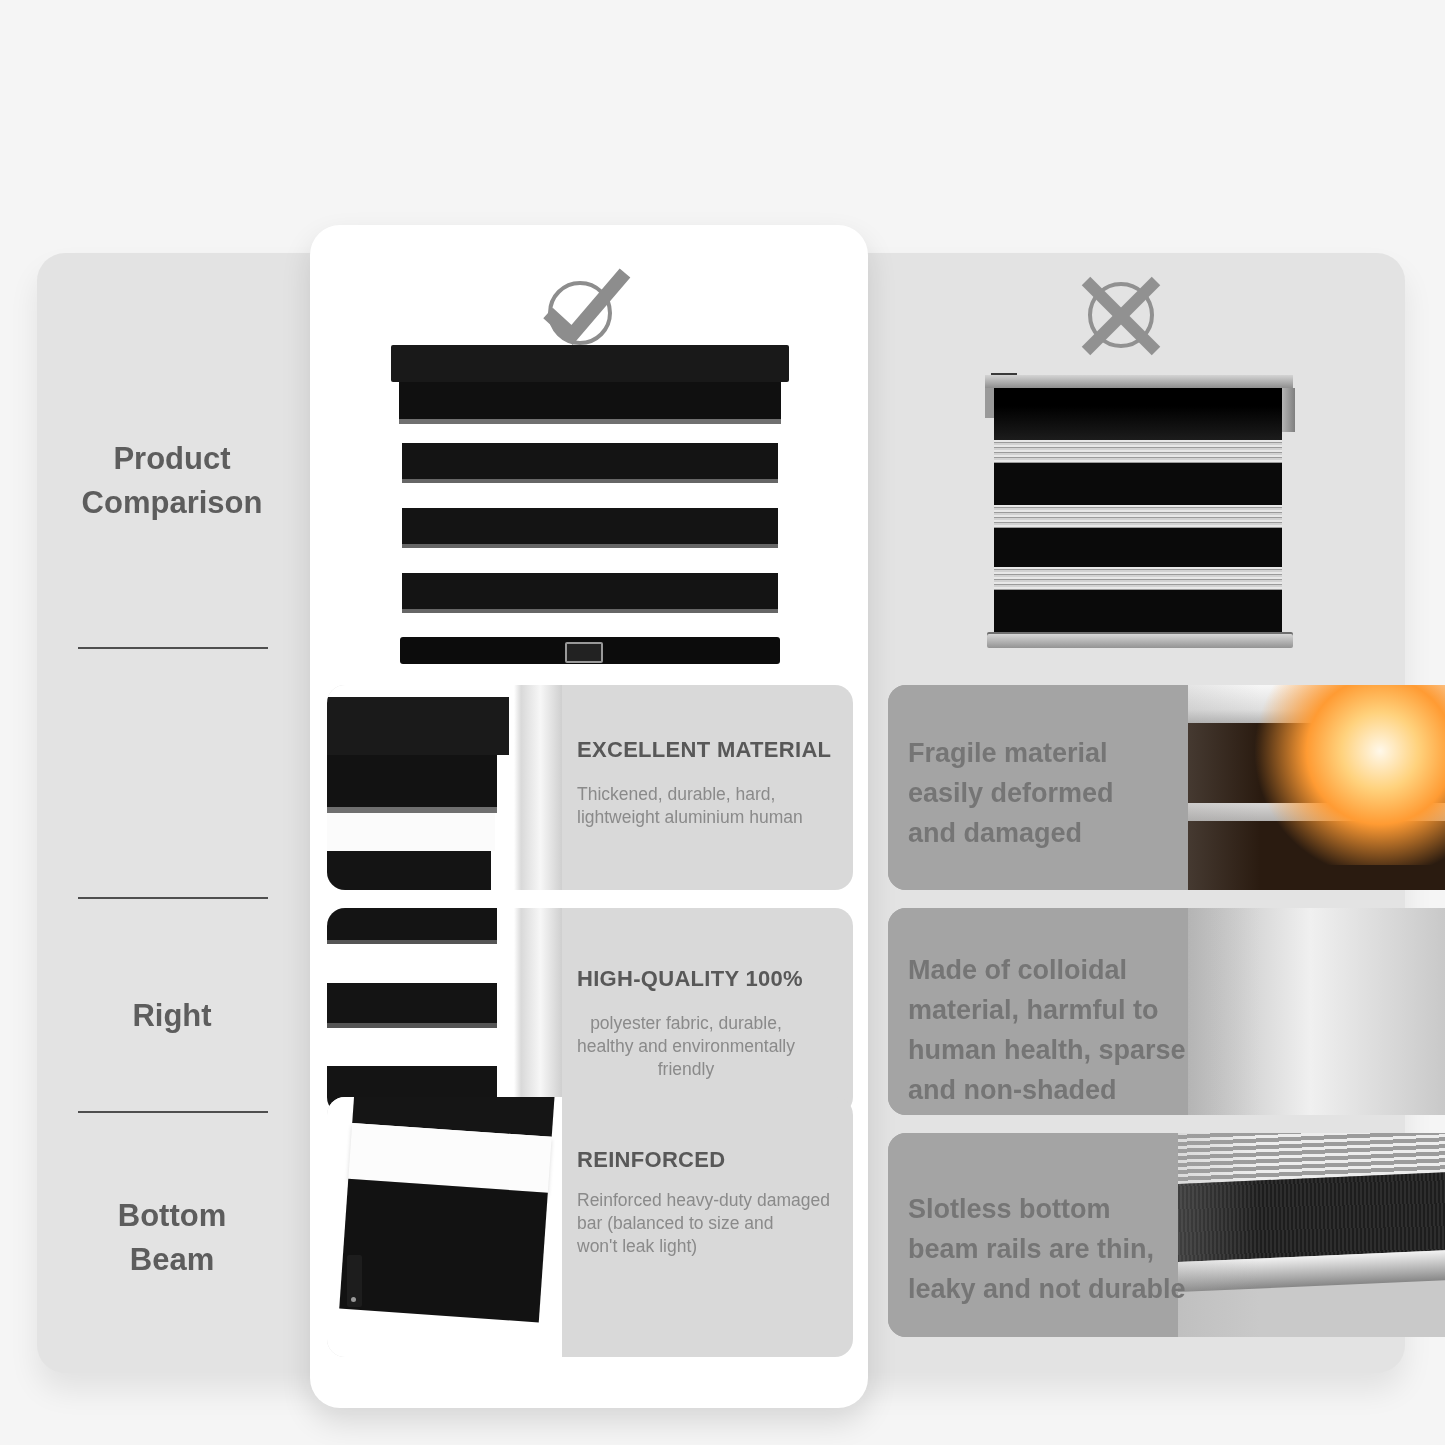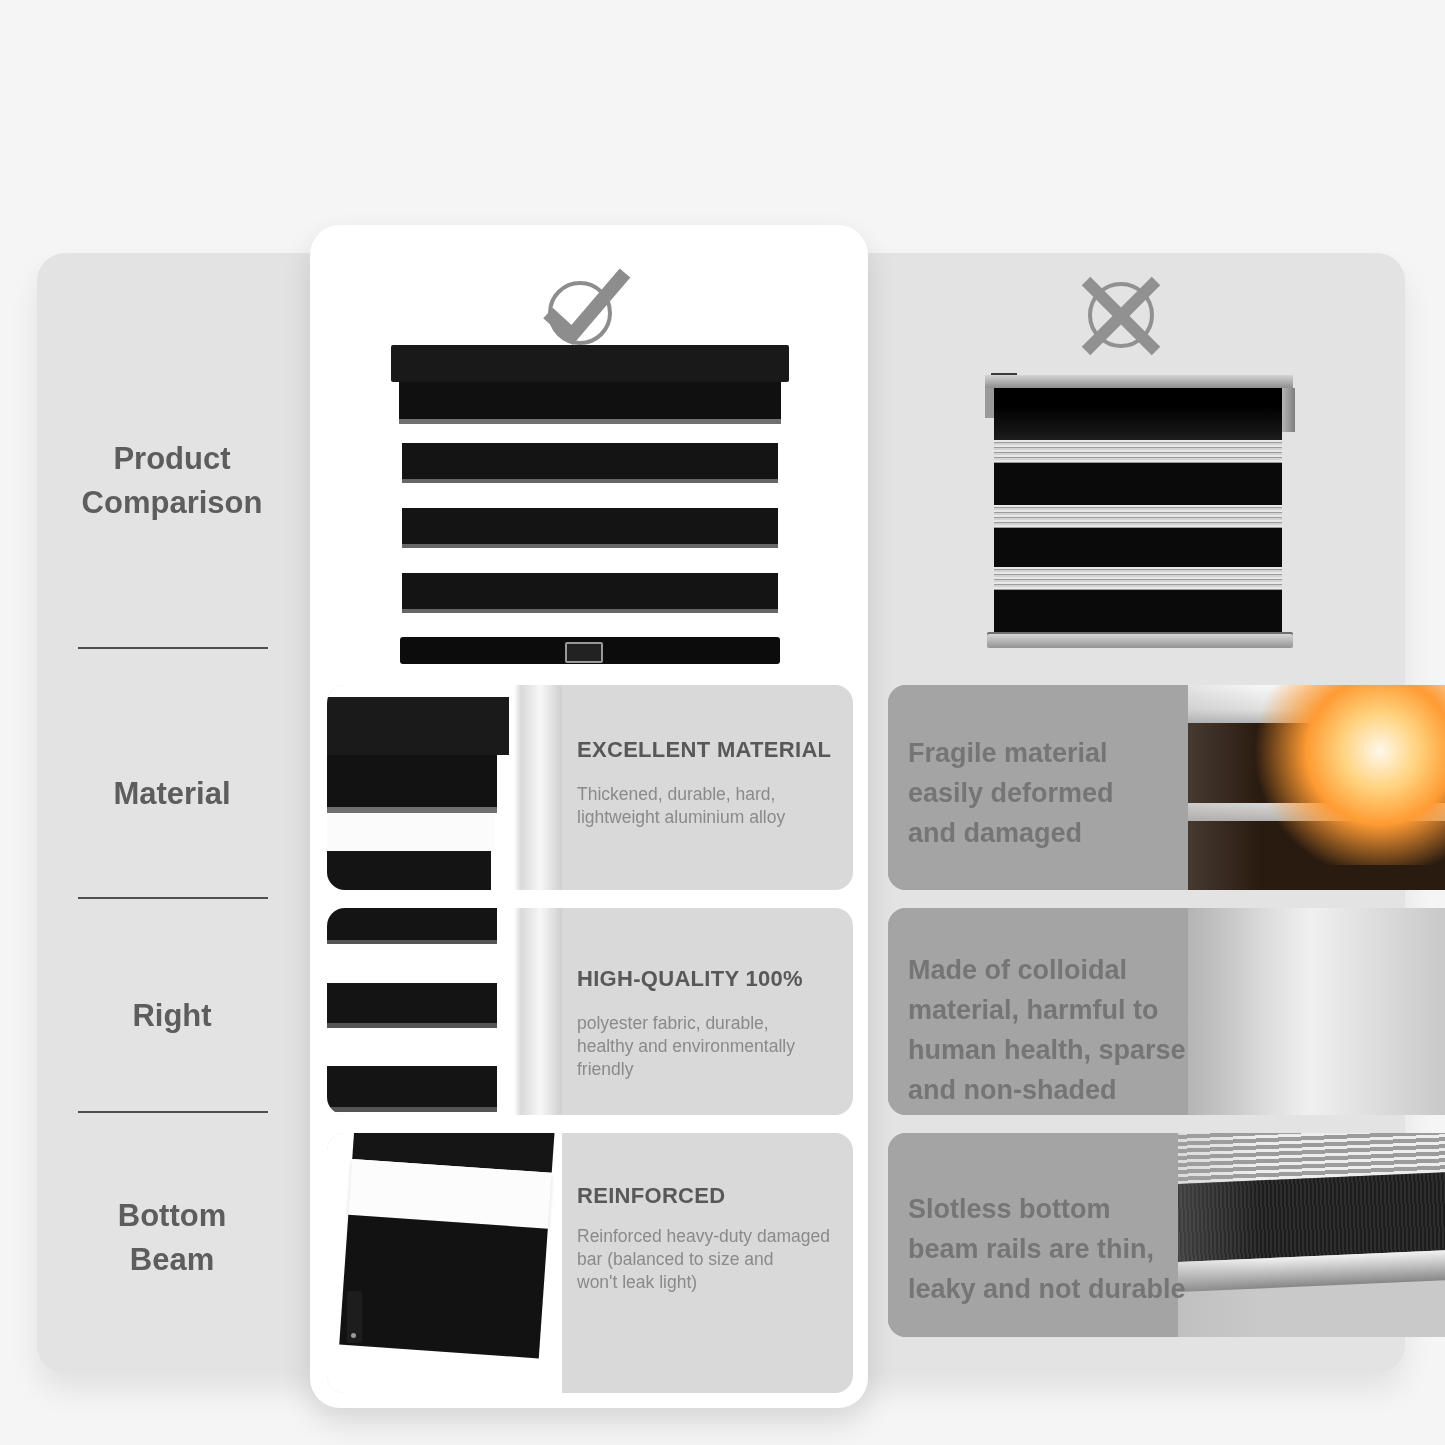--- a/index.html
+++ b/index.html
@@ -35,21 +35,21 @@
         background:linear-gradient(180deg,#101010 0 88%,#707070 88%);}
   .hero-stripe{left:11px;width:376px;height:40px;
         background:linear-gradient(180deg,#141414 0 90%,#666 90%);}
   .hs1{top:98px;} .hs2{top:163px;} .hs3{top:228px;}
   .hero-beam{left:9px;top:292px;width:380px;height:27px;background:#0c0c0c;border-radius:3px;}
   .hero-clip{left:174px;top:297px;width:34px;height:17px;background:#222;
         border:2px solid #999;border-radius:2px;}
 
   
   .good-panel{position:absolute;left:17px;width:526px;background:#d9d9d9;border-radius:18px;overflow:hidden;}
-  .gp-mat{top:460px;height:205px;} .gp-fab{top:683px;height:207px;} .gp-bb{top:908px;height:260px;}
+  .gp-mat{top:460px;height:205px;} .gp-fab{top:683px;height:207px;text-align:center;} .gp-bb{top:872px;height:260px;}
   .good-heading{position:absolute;left:250px;margin:0;font-size:22px;font-weight:bold;color:#585858;letter-spacing:.3px;}
   .good-body{position:absolute;left:250px;margin:0;font-size:17.5px;color:#8a8a8a;line-height:23px;white-space:pre-line;}
   .gh-mat{top:52px;} .gb-mat{top:98px;}
   .gh-fab{top:58px;} .gb-fab{top:104px;}
   .gh-bb{top:50px;}  .gb-bb{top:92px;}
 
   .good-photo{position:absolute;left:0;top:0;width:235px;height:100%;background:#fff;overflow:hidden;}
   .good-photo div{position:absolute;}
   .molding{top:0;right:0;width:48px;height:100%;
         background:linear-gradient(90deg,rgba(255,255,255,0),#d9d9d9 15%,#f7f7f7 55%,#cfcfcf);}
@@ -126,21 +126,20 @@
 <body>
 
 <div class="page">
 
 
   <div class="board"></div>
 
   <div class="row-label lbl-pc">Product
 Comparison</div>
   <div class="row-divider div1"></div>
-  <div class="row-label lbl-mat">Material</div>
   <div class="row-divider div2"></div>
   <div class="row-label lbl-fab">Right</div>
   <div class="row-divider div3"></div>
   <div class="row-label lbl-bb">Bottom
 Beam</div>
 
   <svg class="verdict-svg cross-svg" width="110" height="114" viewBox="0 0 110 114">
     <circle cx="55" cy="57" r="31" fill="none" stroke="#919191" stroke-width="4"></circle>
     <line x1="20" y1="23" x2="90" y2="93" stroke="#919191" stroke-width="12"></line>
     <line x1="90" y1="23" x2="20" y2="93" stroke="#919191" stroke-width="12"></line>
@@ -226,21 +225,21 @@
     <div class="good-panel gp-mat">
       <div class="good-photo">
         <div class="molding"></div>
         <div class="gpm-head1"></div>
         <div class="gpm-head2"></div>
         <div class="gpm-white"></div>
         <div class="gpm-stripe"></div>
       </div>
       <h2 class="good-heading gh-mat">EXCELLENT MATERIAL</h2>
       <p class="good-body gb-mat">Thickened, durable, hard,
-lightweight aluminium alloy</p>
+lightweight aluminium human</p>
     </div>
 
     <div class="good-panel gp-fab">
       <div class="good-photo">
         <div class="molding"></div>
         <div class="gpf-s f1"></div>
         <div class="gpf-s f2"></div>
         <div class="gpf-s f3"></div>
       </div>
       <h2 class="good-heading gh-fab">HIGH-QUALITY 100%</h2>

